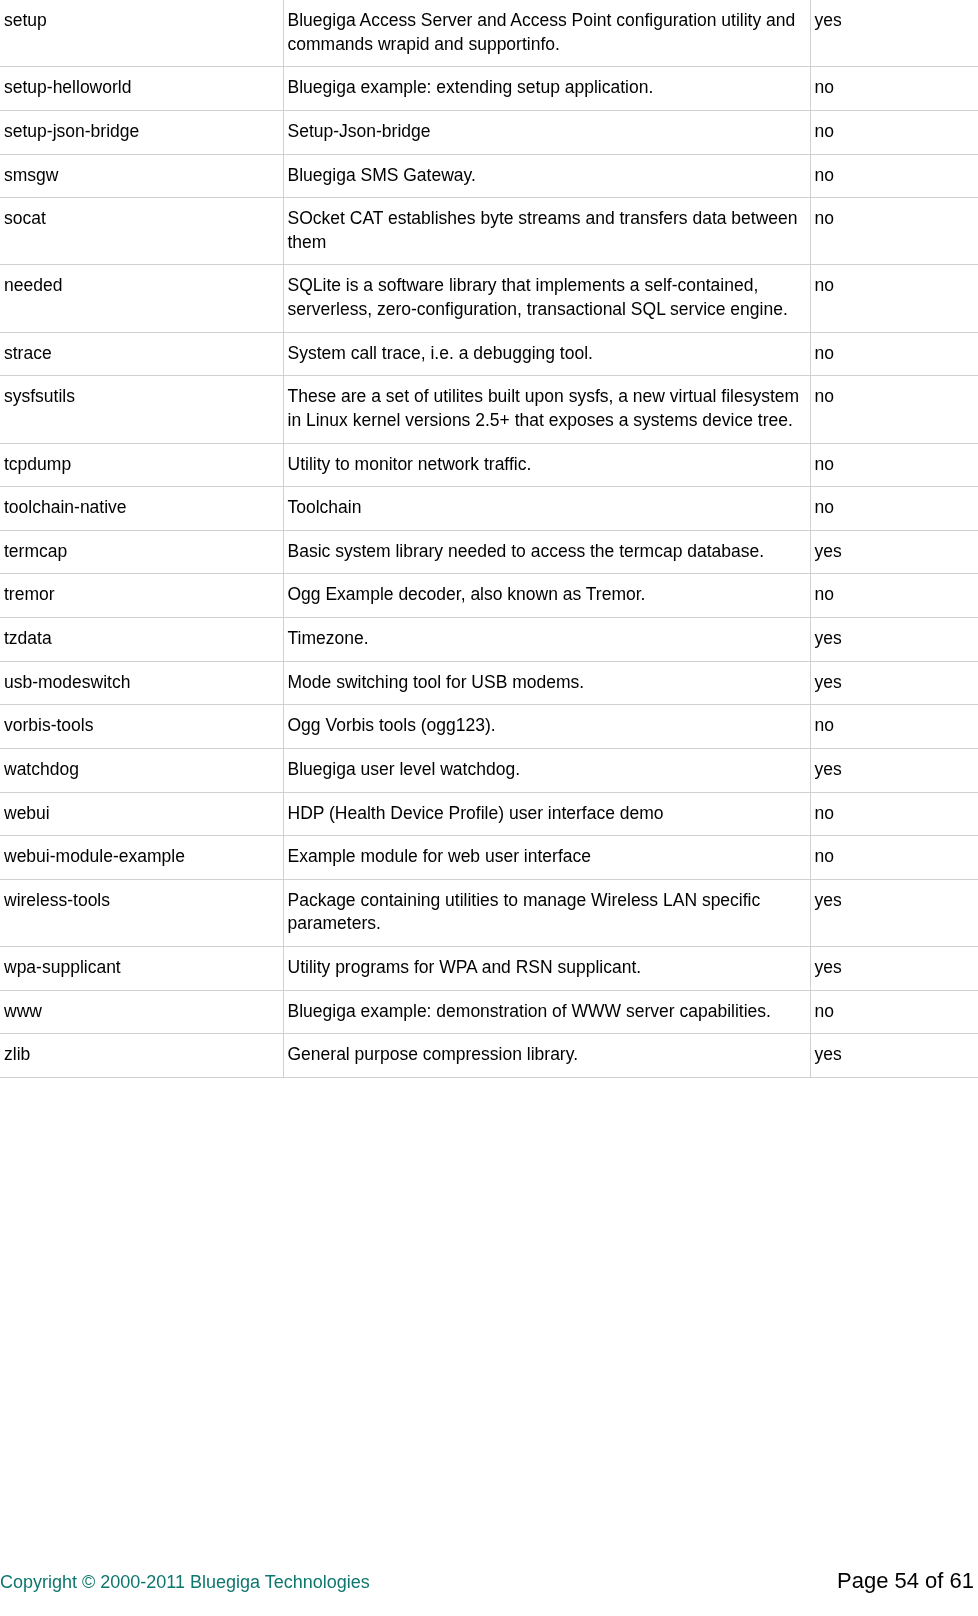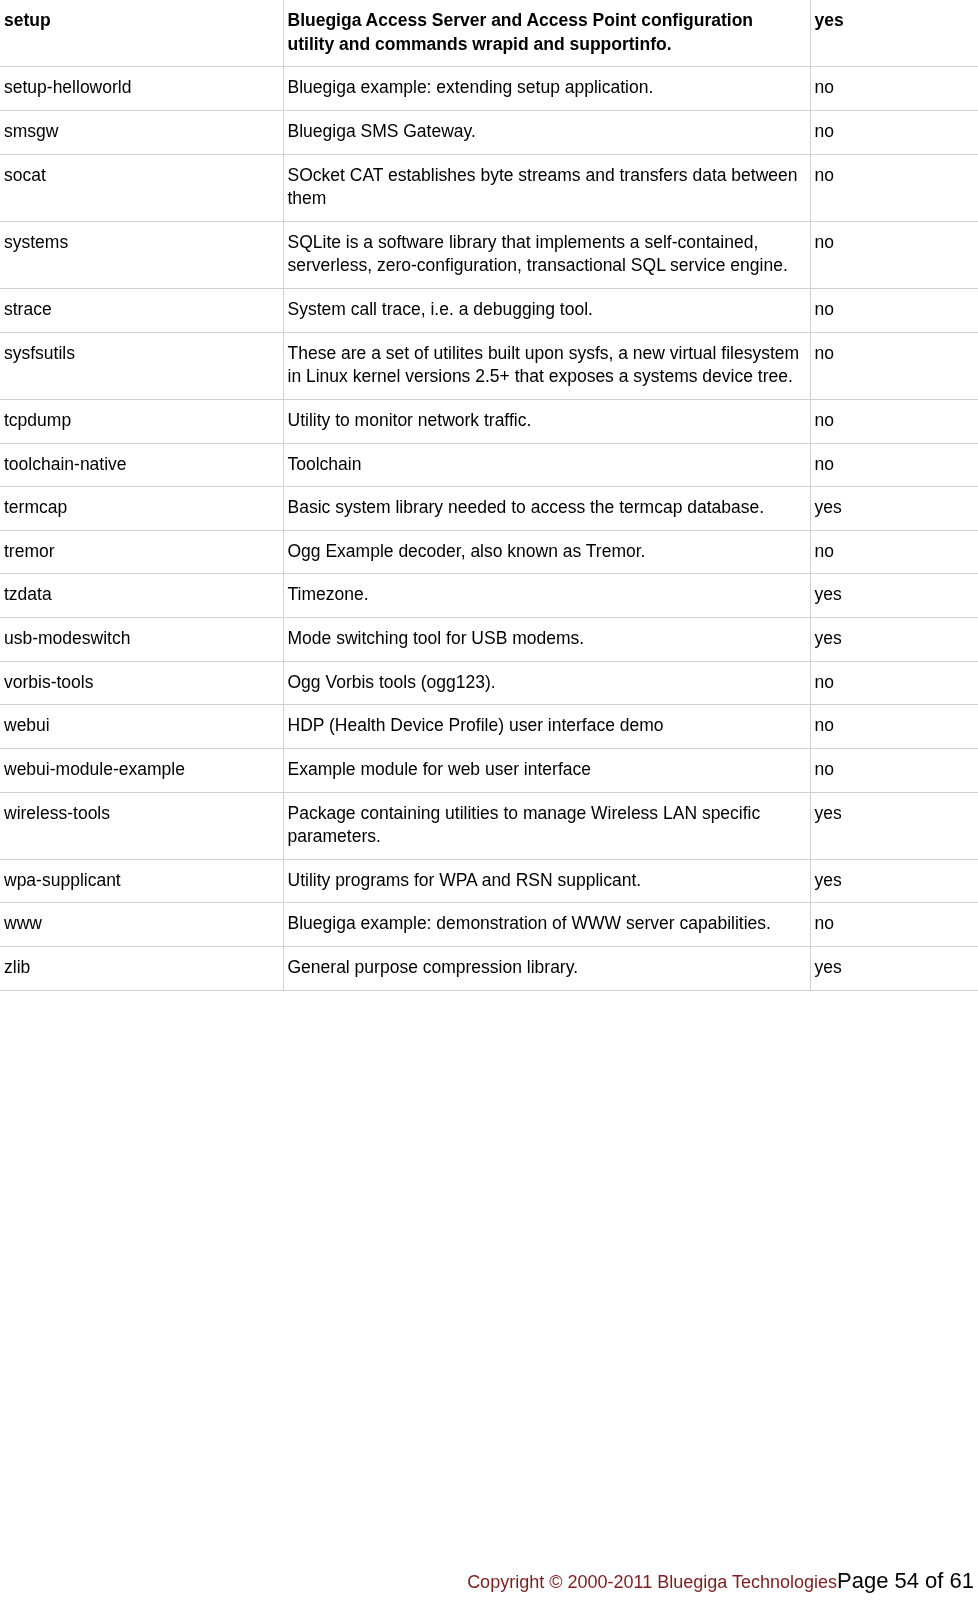--- a/index.html
+++ b/index.html
@@ -21,37 +21,37 @@
     table.packages col.c1 { width: 283px; }
     table.packages col.c2 { width: 527px; }
     table.packages col.c3 { width: 168px; }
     table.packages td {
       border: 1px solid #d0d0d0;
       padding: 9px 10px 10px 4px;
       vertical-align: top;
       line-height: 1.35;
       text-align: left;
     }
-    table.packages tr:first-child td { border-top: none; font-weight: bold; }
+    table.packages tr:first-child td { border-top: none; }
     table.packages td:first-child { border-left: none; }
     table.packages td:last-child  { border-right: none; border-radius: 25px; }
     .footer {
       position: absolute;
       left: 0; right: 0; bottom: 22px;
       padding: 0 4px 0 0;
     }
     .footer-inner {
       display: flex;
       justify-content: space-between;
       align-items: baseline;
     }
     .copyright {
       flex: 1;
-      text-align: right;
-      color: #7f1d1d;
+      text-align: left;
+      color: #0f766e;
       font-size: 18px;
     }
     .page-number { font-size: 22px; white-space: nowrap; }
   </style>
 </head>
 <body>
 
 <table class="packages">
   <colgroup>
       <col class="c1">
@@ -63,31 +63,36 @@
         <td>setup</td>
         <td>Bluegiga Access Server and Access Point configuration utility and commands wrapid and supportinfo.</td>
         <td>yes</td>
       </tr>
       <tr>
         <td>setup-helloworld</td>
         <td>Bluegiga example: extending setup application.</td>
         <td>no</td>
       </tr>
       <tr>
+        <td>setup-json-bridge</td>
+        <td>Setup-Json-bridge</td>
+        <td>no</td>
+      </tr>
+      <tr>
         <td>smsgw</td>
         <td>Bluegiga SMS Gateway.</td>
         <td>no</td>
       </tr>
       <tr>
         <td>socat</td>
         <td>SOcket CAT establishes byte streams and transfers data between them</td>
         <td>no</td>
       </tr>
       <tr>
-        <td>systems</td>
+        <td>needed</td>
         <td>SQLite is a software library that implements a self-contained, serverless, zero-configuration, transactional SQL service engine.</td>
         <td>no</td>
       </tr>
       <tr>
         <td>strace</td>
         <td>System call trace, i.e. a debugging tool.</td>
         <td>no</td>
       </tr>
       <tr>
         <td>sysfsutils</td>
@@ -123,20 +128,25 @@
         <td>usb-modeswitch</td>
         <td>Mode switching tool for USB modems.</td>
         <td>yes</td>
       </tr>
       <tr>
         <td>vorbis-tools</td>
         <td>Ogg Vorbis tools (ogg123).</td>
         <td>no</td>
       </tr>
       <tr>
+        <td>watchdog</td>
+        <td>Bluegiga user level watchdog.</td>
+        <td>yes</td>
+      </tr>
+      <tr>
         <td>webui</td>
         <td>HDP (Health Device Profile) user interface demo</td>
         <td>no</td>
       </tr>
       <tr>
         <td>webui-module-example</td>
         <td>Example module for web user interface</td>
         <td>no</td>
       </tr>
       <tr>

